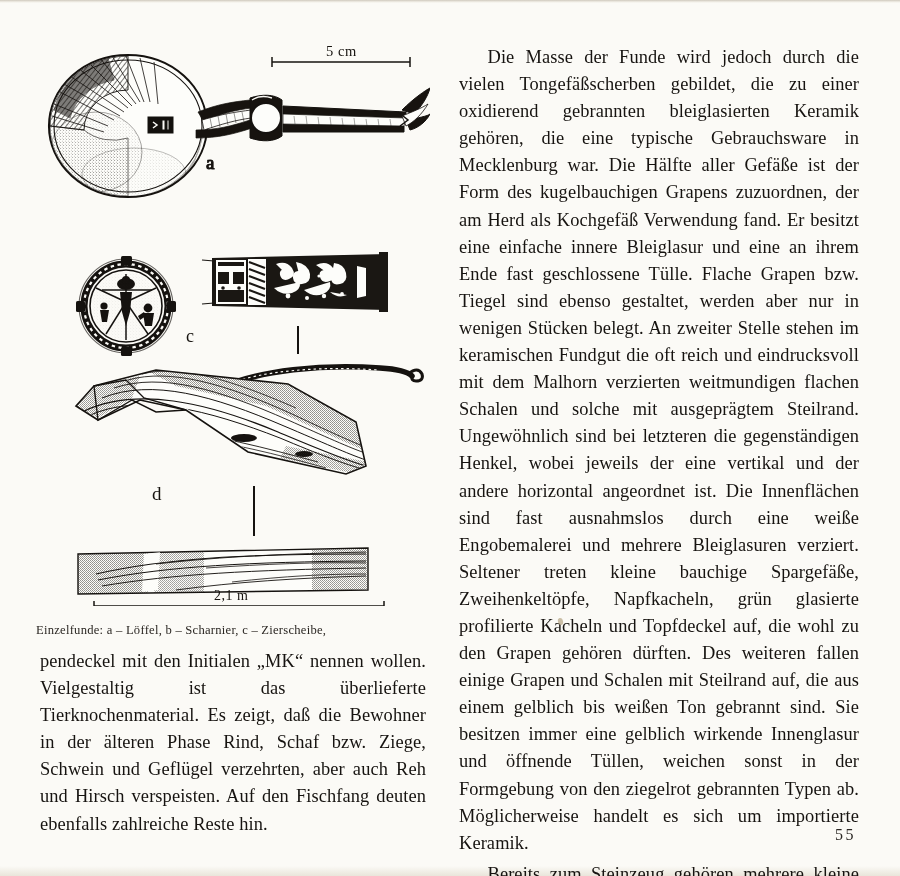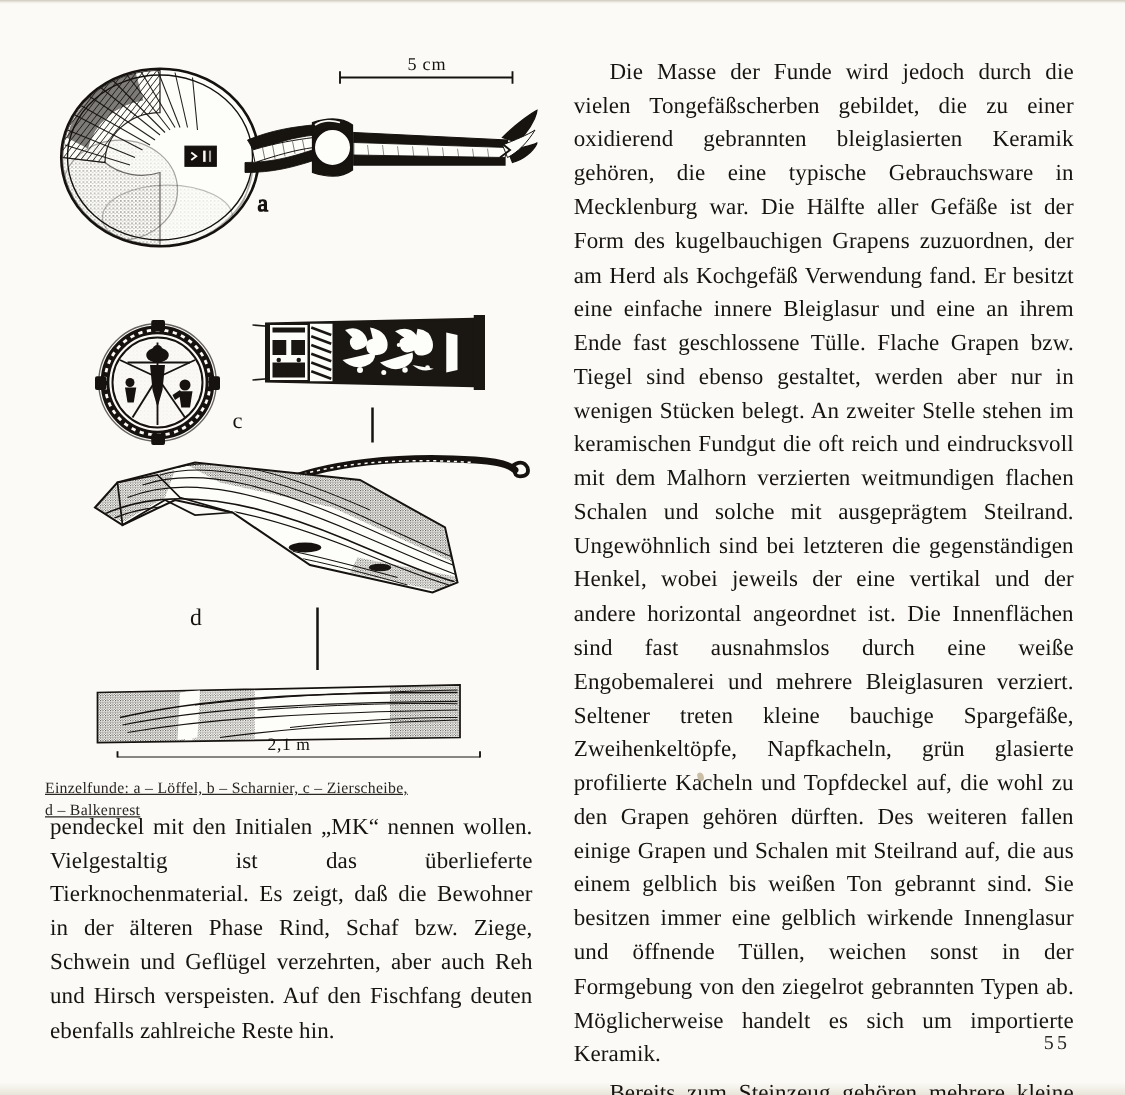--- a/index.html
+++ b/index.html
@@ -80,21 +80,20 @@
   }
   .fig-caption {
     position: absolute;
     left: 36px;
     top: 622px;
     width: 400px;
     font-size: 12.6px;
     line-height: 17.5px;
     letter-spacing: 0.25px;
     color: #2a2622;
-    text-decoration: underline;
   }
 
   .col-left-text {
     position: absolute;
     left: 36px;
     top: 644px;
     width: 394px;
   }
 
   
@@ -424,21 +423,20 @@
             <line x1="348" y1="567" x2="348" y2="577"></line>
             <text x="178" y="566" font-family="'Liberation Serif', serif" font-size="14" stroke="none" fill="#16130f" letter-spacing="0.5">2,1 m</text>
           </g>
         </g>
       </svg>
     </div>
   </div>
 
   <div class="fig-caption">
     <div>Einzelfunde: a – Löffel, b – Scharnier, c – Zierscheibe,</div>
-    <div>d – Balkenrest</div>
   </div>
 
   <div class="col-left-text bodytext">
     <p>pendeckel mit den Initialen „MK“ nennen wollen. Vielgestaltig ist das überlieferte Tierknochenmaterial. Es zeigt, daß die Bewohner in der älteren Phase Rind, Schaf bzw. Ziege, Schwein und Geflügel verzehrten, aber auch Reh und Hirsch verspeisten. Auf den Fischfang deuten ebenfalls zahlreiche Reste hin.</p>
   </div>
 
   <div class="col-right bodytext">
     <p class="indent">Die Masse der Funde wird jedoch durch die vielen Tongefäßscherben gebildet, die zu einer oxidierend gebrannten bleiglasierten Keramik gehören, die eine typische Gebrauchsware in Mecklenburg war. Die Hälfte aller Gefäße ist der Form des kugelbauchigen Grapens zuzuordnen, der am Herd als Kochgefäß Verwendung fand. Er besitzt eine einfache innere Bleiglasur und eine an ihrem Ende fast geschlossene Tülle. Flache Grapen bzw. Tiegel sind ebenso gestaltet, werden aber nur in wenigen Stücken belegt. An zweiter Stelle stehen im keramischen Fundgut die oft reich und eindrucksvoll mit dem Malhorn verzierten weitmundigen flachen Schalen und solche mit ausgeprägtem Steilrand. Ungewöhnlich sind bei letzteren die gegenständigen Henkel, wobei jeweils der eine vertikal und der andere horizontal angeordnet ist. Die Innenflächen sind fast ausnahmslos durch eine weiße Engobemalerei und mehrere Bleiglasuren verziert. Seltener treten kleine bauchige Spargefäße, Zweihenkeltöpfe, Napfkacheln, grün glasierte profilierte Kacheln und Topfdeckel auf, die wohl zu den Grapen gehören dürften. Des weiteren fallen einige Grapen und Schalen mit Steilrand auf, die aus einem gelblich bis weißen Ton gebrannt sind. Sie besitzen immer eine gelblich wirkende Innenglasur und öffnende Tüllen, weichen sonst in der Formgebung von den ziegelrot gebrannten Typen ab. Möglicherweise handelt es sich um importierte Keramik.</p>
     <p class="indent">Bereits zum Steinzeug gehören mehrere kleine Salbentöpfchen und eine große bauchige Flasche mit XII-Rädchen-Verzierung. Kobaltblaue Bemalung und bildliche Stempel sind auf sporadisch vertretenen Krügen zu verzeichnen.</p>
 

